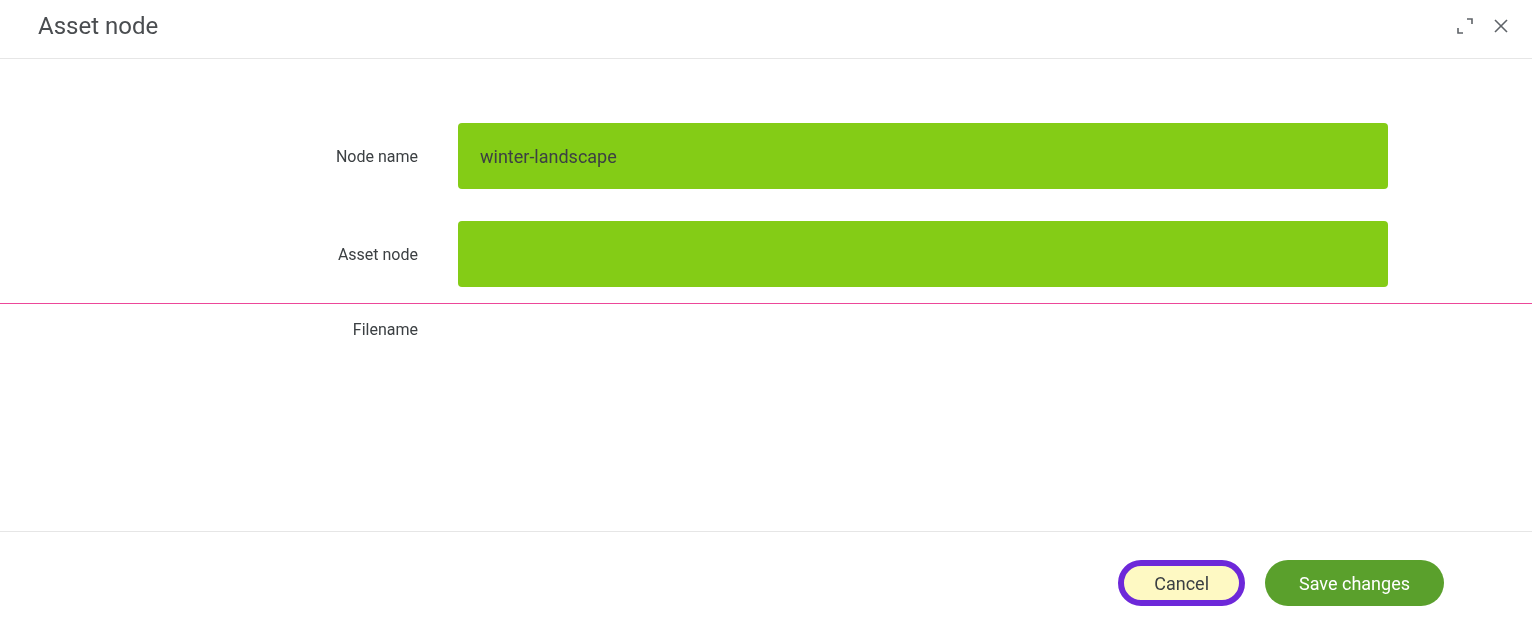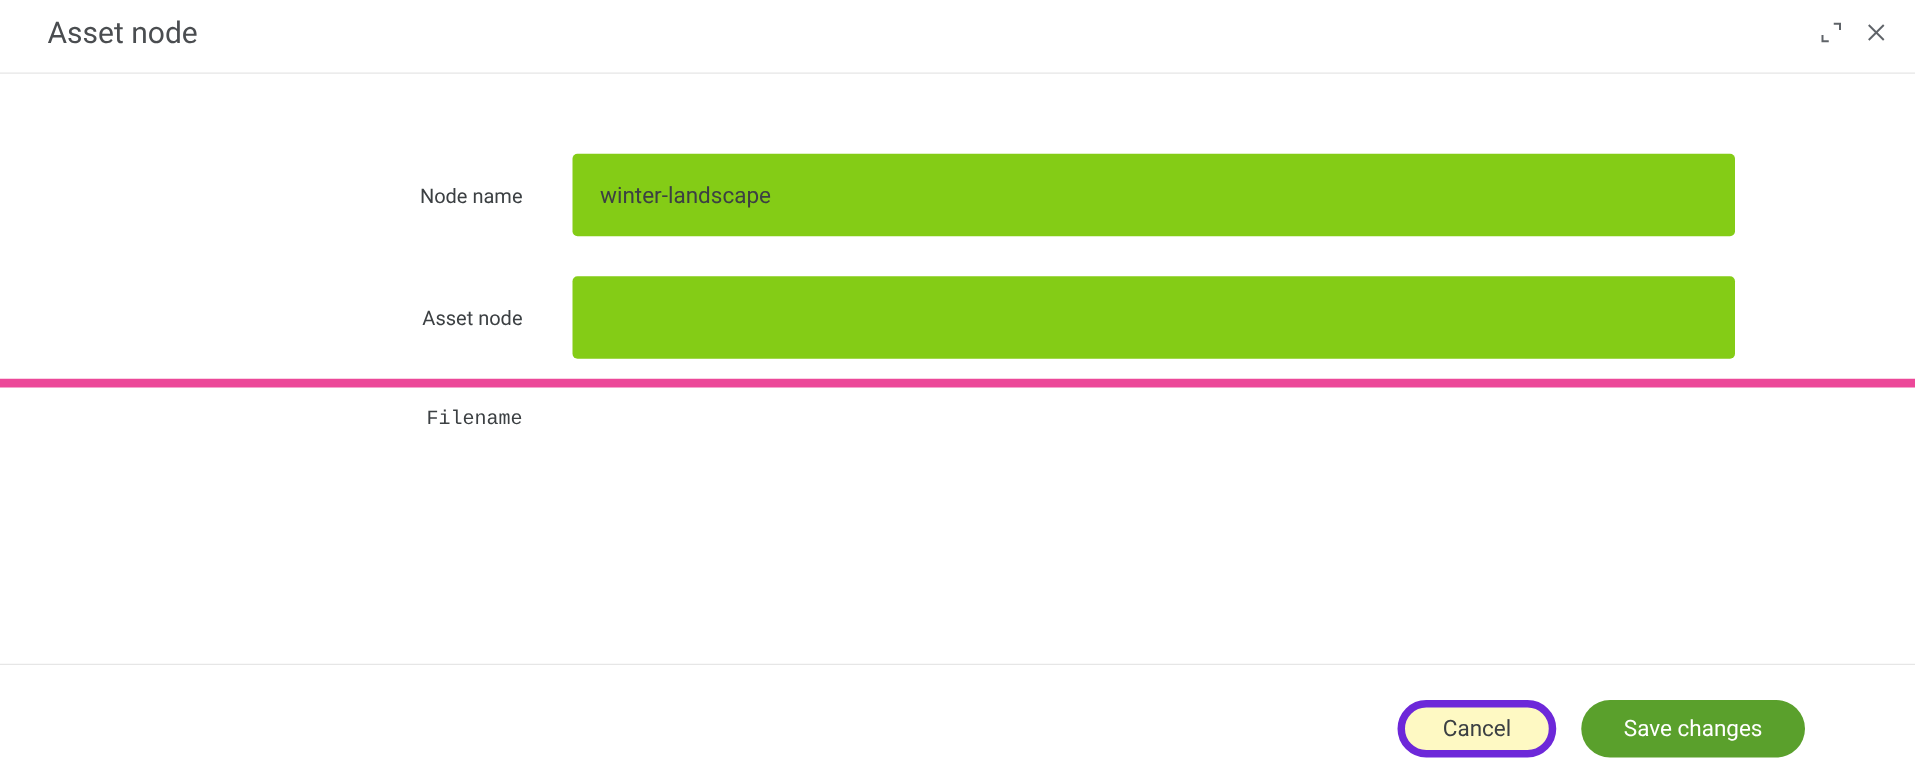--- a/index.html
+++ b/index.html
@@ -54,22 +54,21 @@
     }
     .dialog-body {
       flex: 1;
       overflow-y: auto;
       padding-top: 48px;
     }
     .section {
       padding: 0 0 0 0;
     }
     .section-divider {
-      border-top: 7px solid #ec4899;
-      font-family: Liberation Mono, monospace;
+      border-top: 1px solid #ec4899;
     }
     .form-row {
       display: flex;
       align-items: center;
       padding: 16px 0;
     }
     .form-label {
       width: 458px;
       text-align: right;
       padding-right: 40px;

